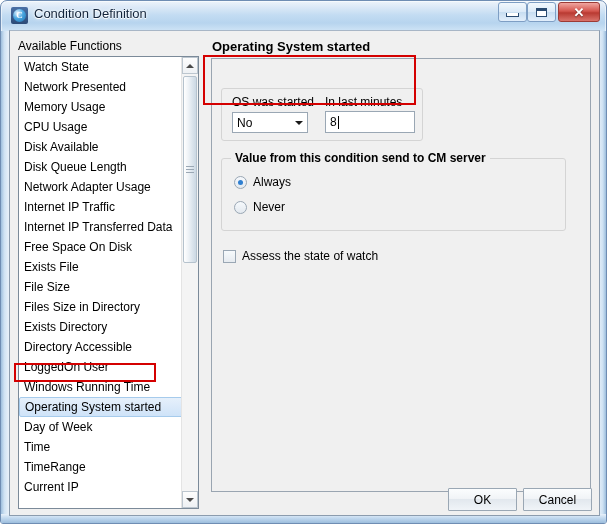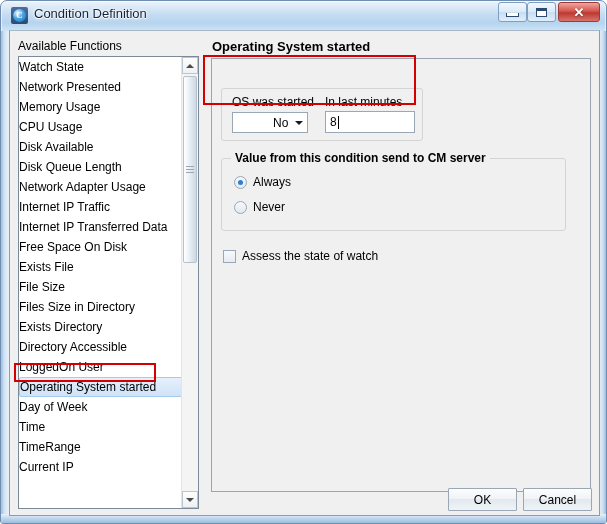--- a/index.html
+++ b/index.html
@@ -126,20 +126,21 @@
     box-sizing: border-box;
     background: #ffffff;
     border: 1px solid #7b8a99;
     overflow: hidden;
   }
   #func-list-inner {
     position: absolute; left: 0; top: 0; width: 164px;
   }
   .func-item {
     height: 20px; line-height: 20px;
+    padding-left: 5px;
     font-size: 12px;
     white-space: nowrap;
     color: #000;
     box-sizing: border-box;
   }
   .func-item.selected {
     background: linear-gradient(to bottom, #e6f0fb 0%, #cfe3f8 100%);
     border: 1px solid #a6cbec;
     border-radius: 2px;
     line-height: 18px;
@@ -211,21 +212,21 @@
 
   .field-label {
     position: absolute; font-size: 12px; color: #000; white-space: nowrap;
   }
   .combo {
     position: absolute;
     box-sizing: border-box;
     height: 21px;
     background: #ffffff;
     border: 1px solid #9aa7b4;
-    display: flex; align-items: center; padding-left: 36px;
+    display: flex; align-items: center;
   }
   .combo .combo-text {
     padding-left: 4px; font-size: 12px; color: #000; flex: 1;
     white-space: nowrap;
   }
   .combo .combo-arrow {
     width: 17px; height: 100%;
     display: flex; align-items: center; justify-content: center;
   }
   .combo .combo-arrow .tri-down { border-top-color: #1a1a1a; }
@@ -346,20 +347,21 @@
         <div class="func-item">Network Adapter Usage</div>
         <div class="func-item">Internet IP Traffic</div>
         <div class="func-item">Internet IP Transferred Data</div>
         <div class="func-item">Free Space On Disk</div>
         <div class="func-item">Exists File</div>
         <div class="func-item">File Size</div>
         <div class="func-item">Files Size in Directory</div>
         <div class="func-item">Exists Directory</div>
         <div class="func-item">Directory Accessible</div>
         <div class="func-item">LoggedOn User</div>
+        <div class="func-item">Windows Running Time</div>
         <div class="func-item selected">Operating System started</div>
         <div class="func-item">Day of Week</div>
         <div class="func-item">Time</div>
         <div class="func-item">TimeRange</div>
         <div class="func-item">Current IP</div>
 
       </div>
 
       <div id="list-scrollbar">
         <div class="sb-arrow" id="sb-up">

